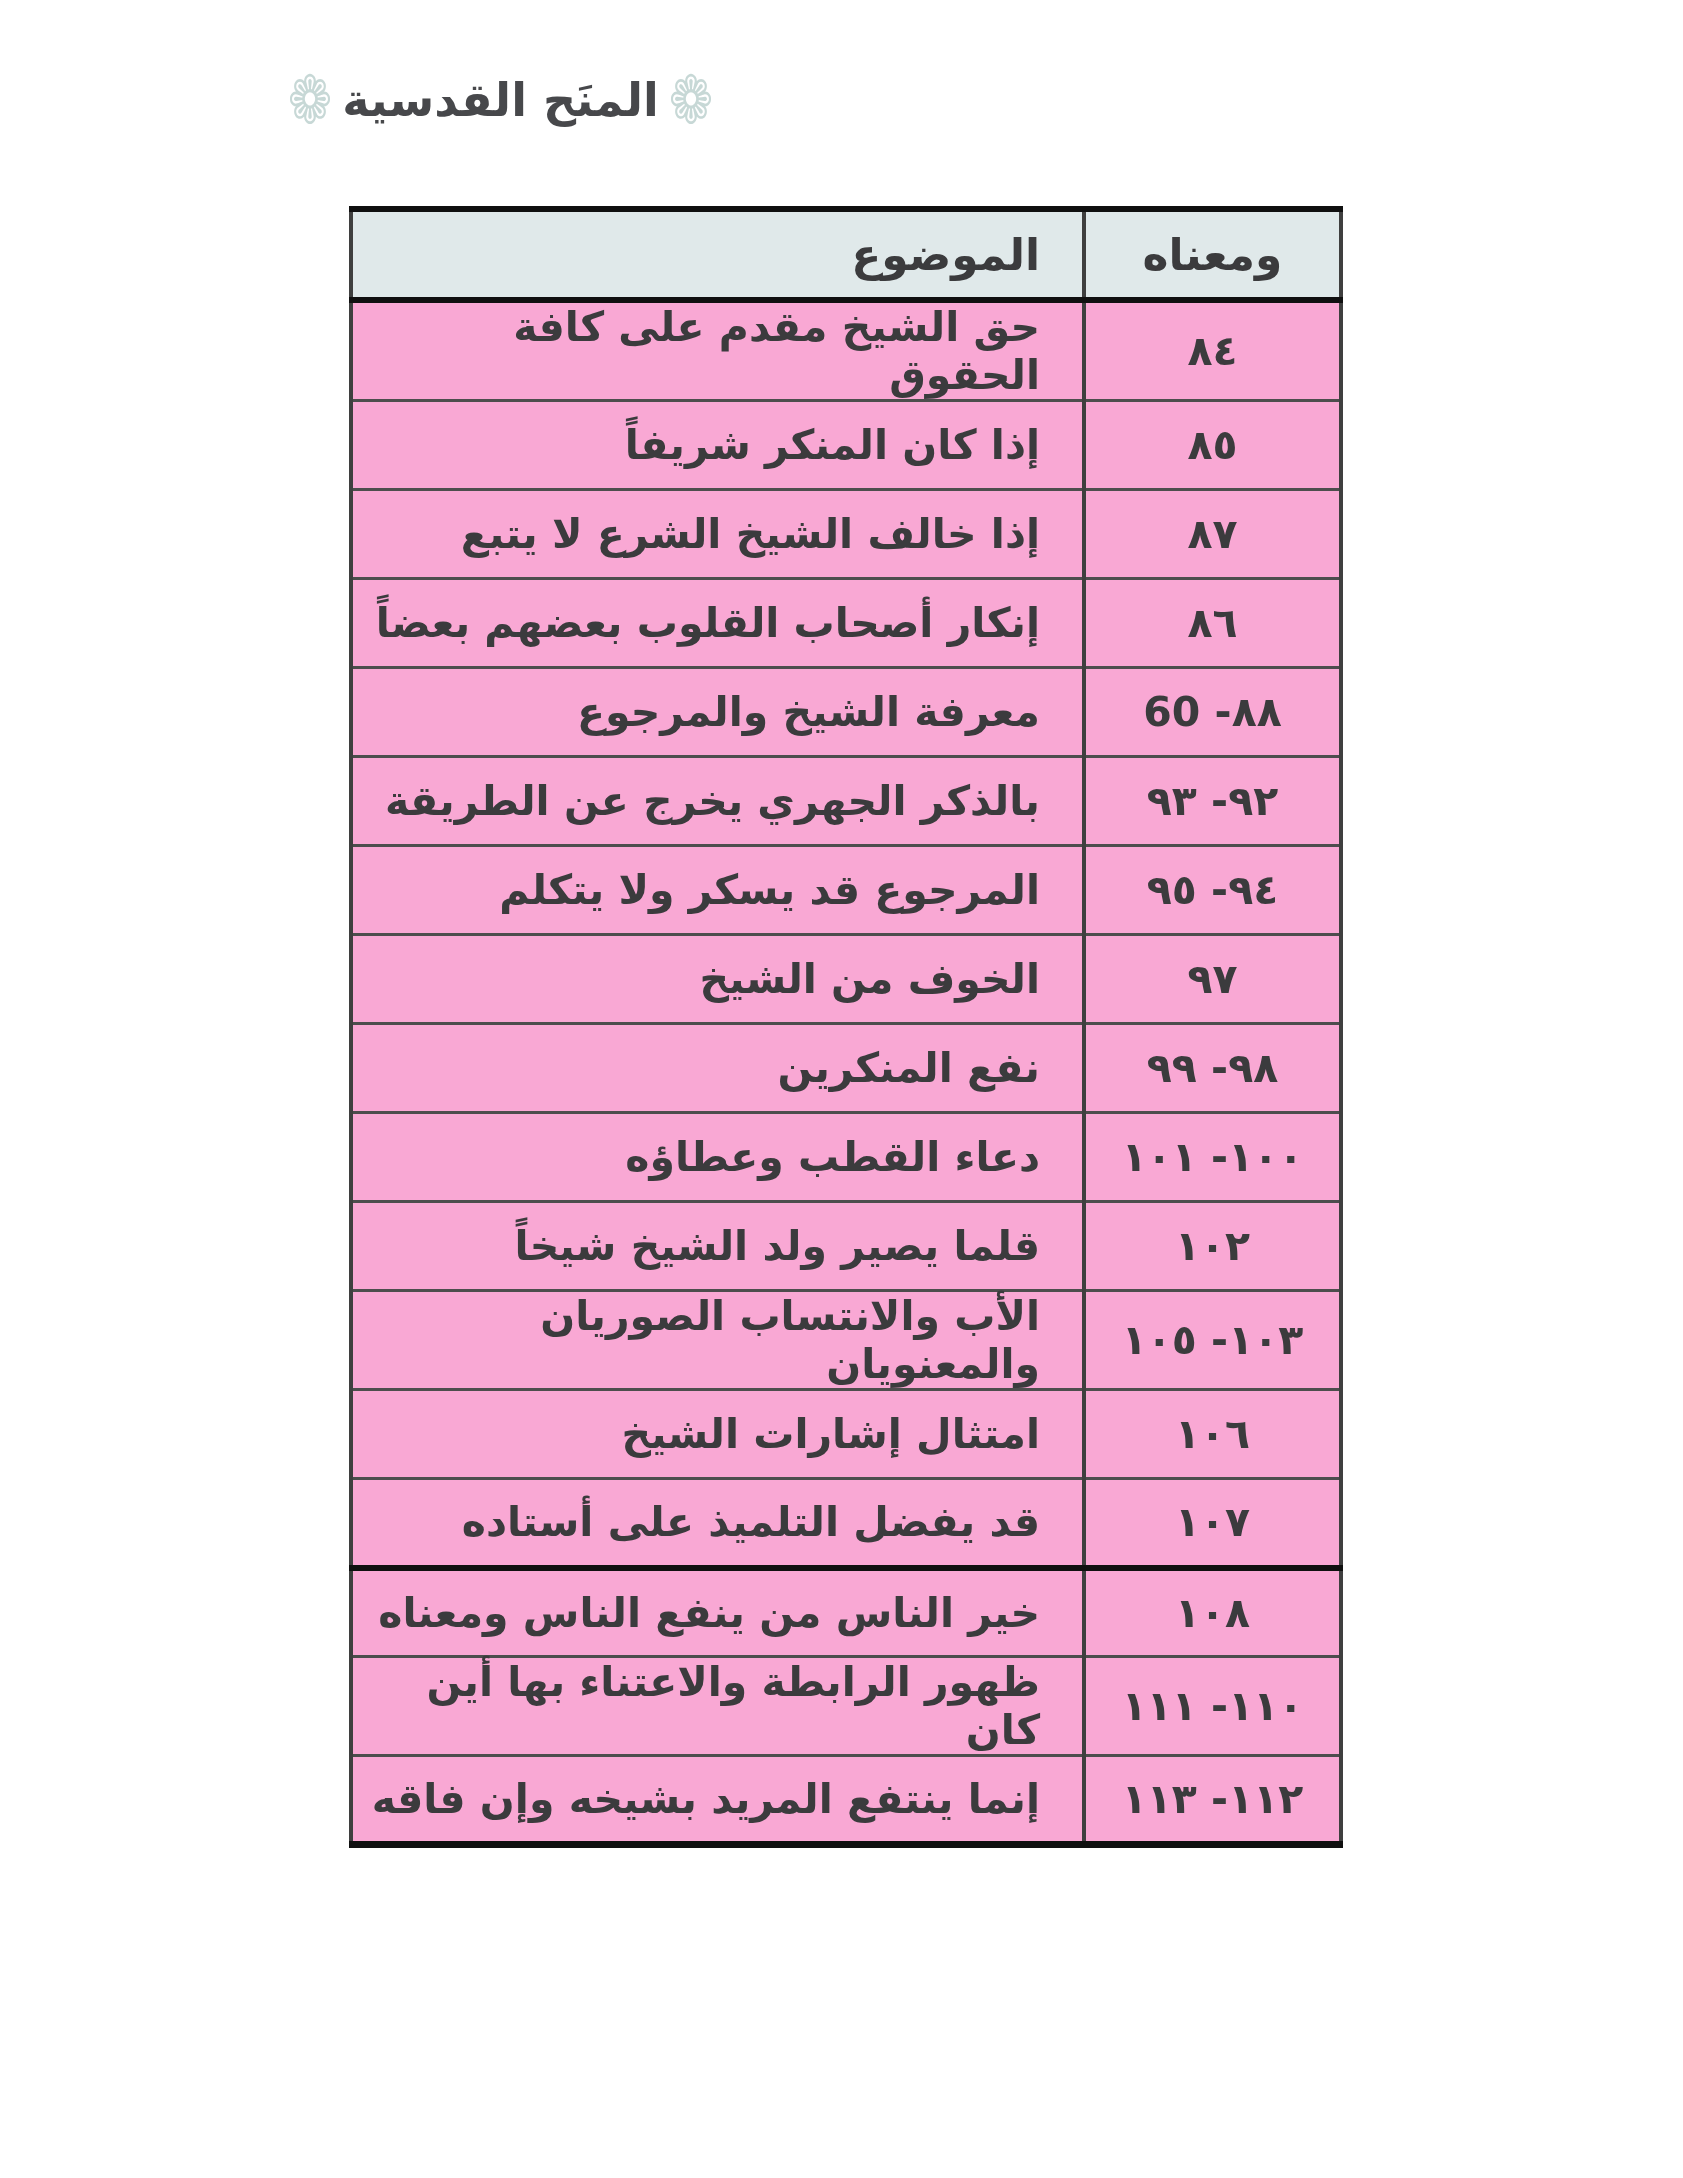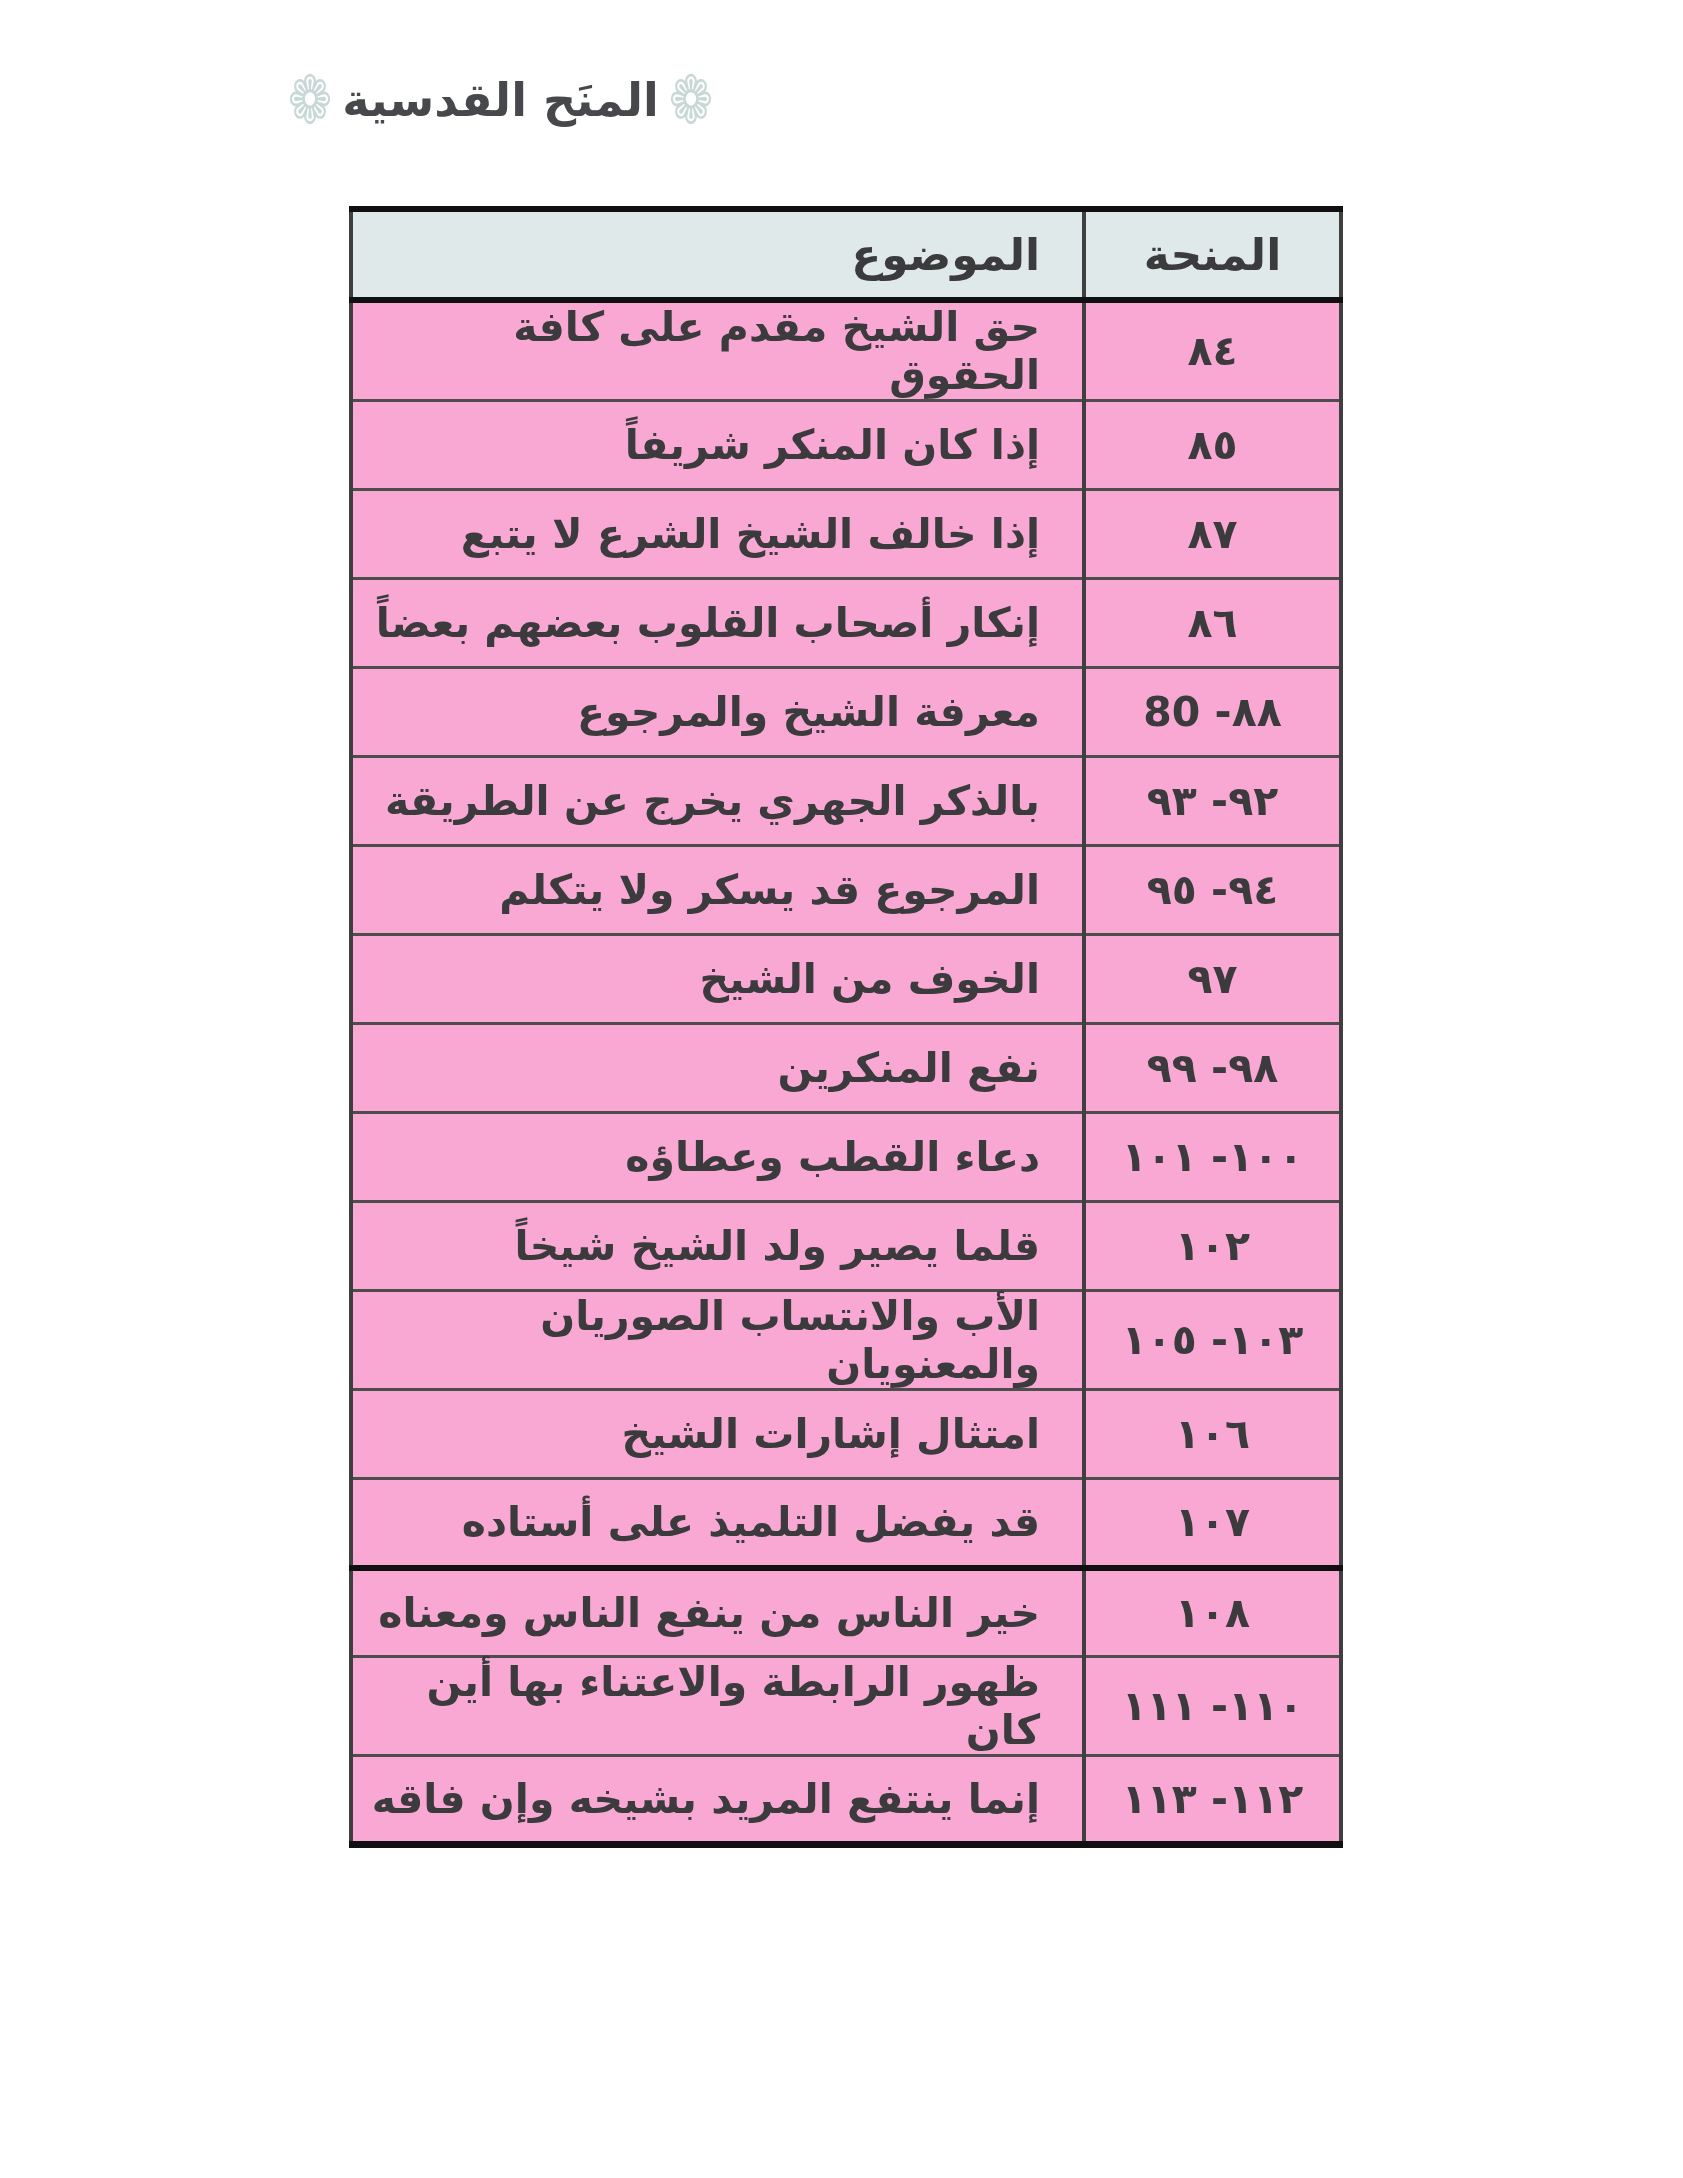--- a/index.html
+++ b/index.html
@@ -113,21 +113,21 @@
   </div>
 
   <table class="toc">
     <colgroup>
       <col class="c-topic">
       <col class="c-grant">
     </colgroup>
     <thead>
       <tr>
         <th class="cell-topic" dir="rtl">الموضوع</th>
-        <th class="cell-grant" dir="rtl">المنحة</th>
+        <th class="cell-grant" dir="rtl">ومعناه</th>
       </tr>
     </thead>
     <tbody>
   <tr>
     <td class="cell-topic" dir="rtl">حق الشيخ مقدم على كافة الحقوق</td>
     <td class="cell-grant" dir="rtl">٨٤</td>
   </tr>
 
   <tr>
     <td class="cell-topic" dir="rtl">إذا كان المنكر شريفاً</td>
@@ -139,21 +139,21 @@
     <td class="cell-grant" dir="rtl">٨٧</td>
   </tr>
 
   <tr>
     <td class="cell-topic" dir="rtl">إنكار أصحاب القلوب بعضهم بعضاً</td>
     <td class="cell-grant" dir="rtl">٨٦</td>
   </tr>
 
   <tr>
     <td class="cell-topic" dir="rtl">معرفة الشيخ والمرجوع</td>
-    <td class="cell-grant" dir="rtl">٨٨- 80</td>
+    <td class="cell-grant" dir="rtl">٨٨- 60</td>
   </tr>
 
   <tr>
     <td class="cell-topic" dir="rtl">بالذكر الجهري يخرج عن الطريقة</td>
     <td class="cell-grant" dir="rtl">٩٢- ٩٣</td>
   </tr>
 
   <tr>
     <td class="cell-topic" dir="rtl">المرجوع قد يسكر ولا يتكلم</td>
     <td class="cell-grant" dir="rtl">٩٤- ٩٥</td>

